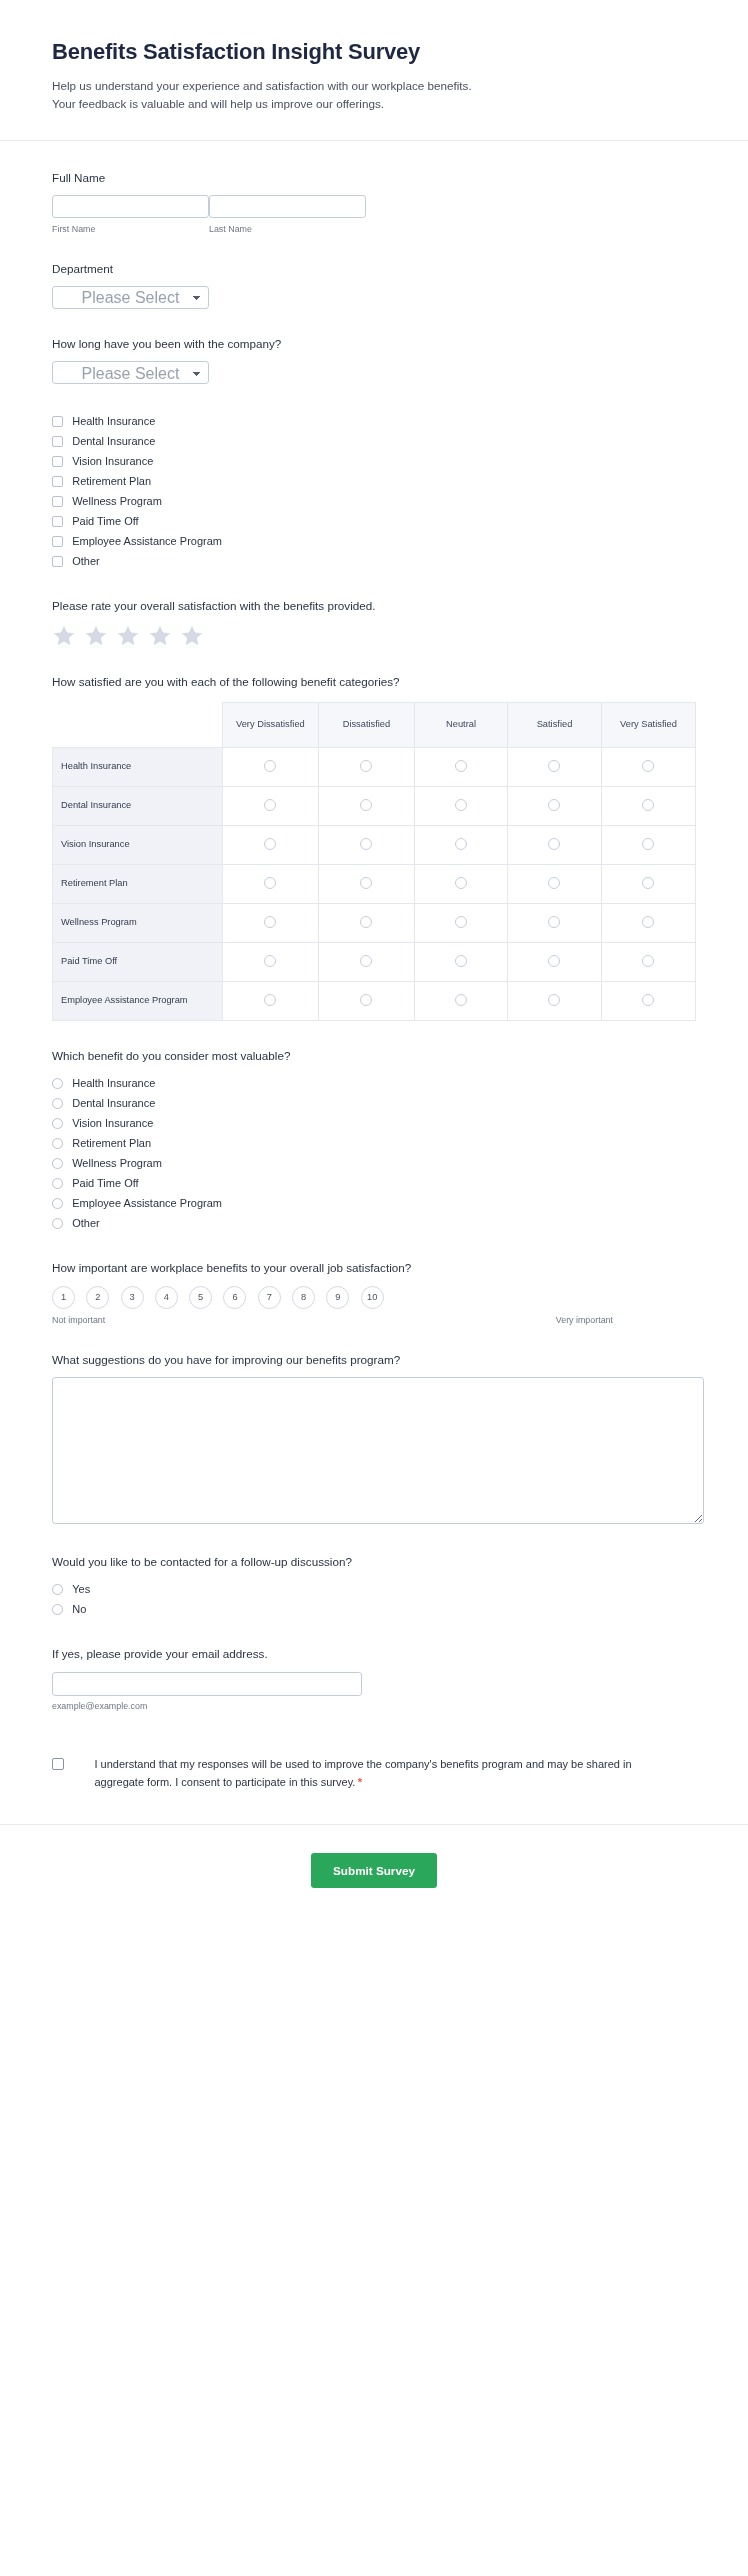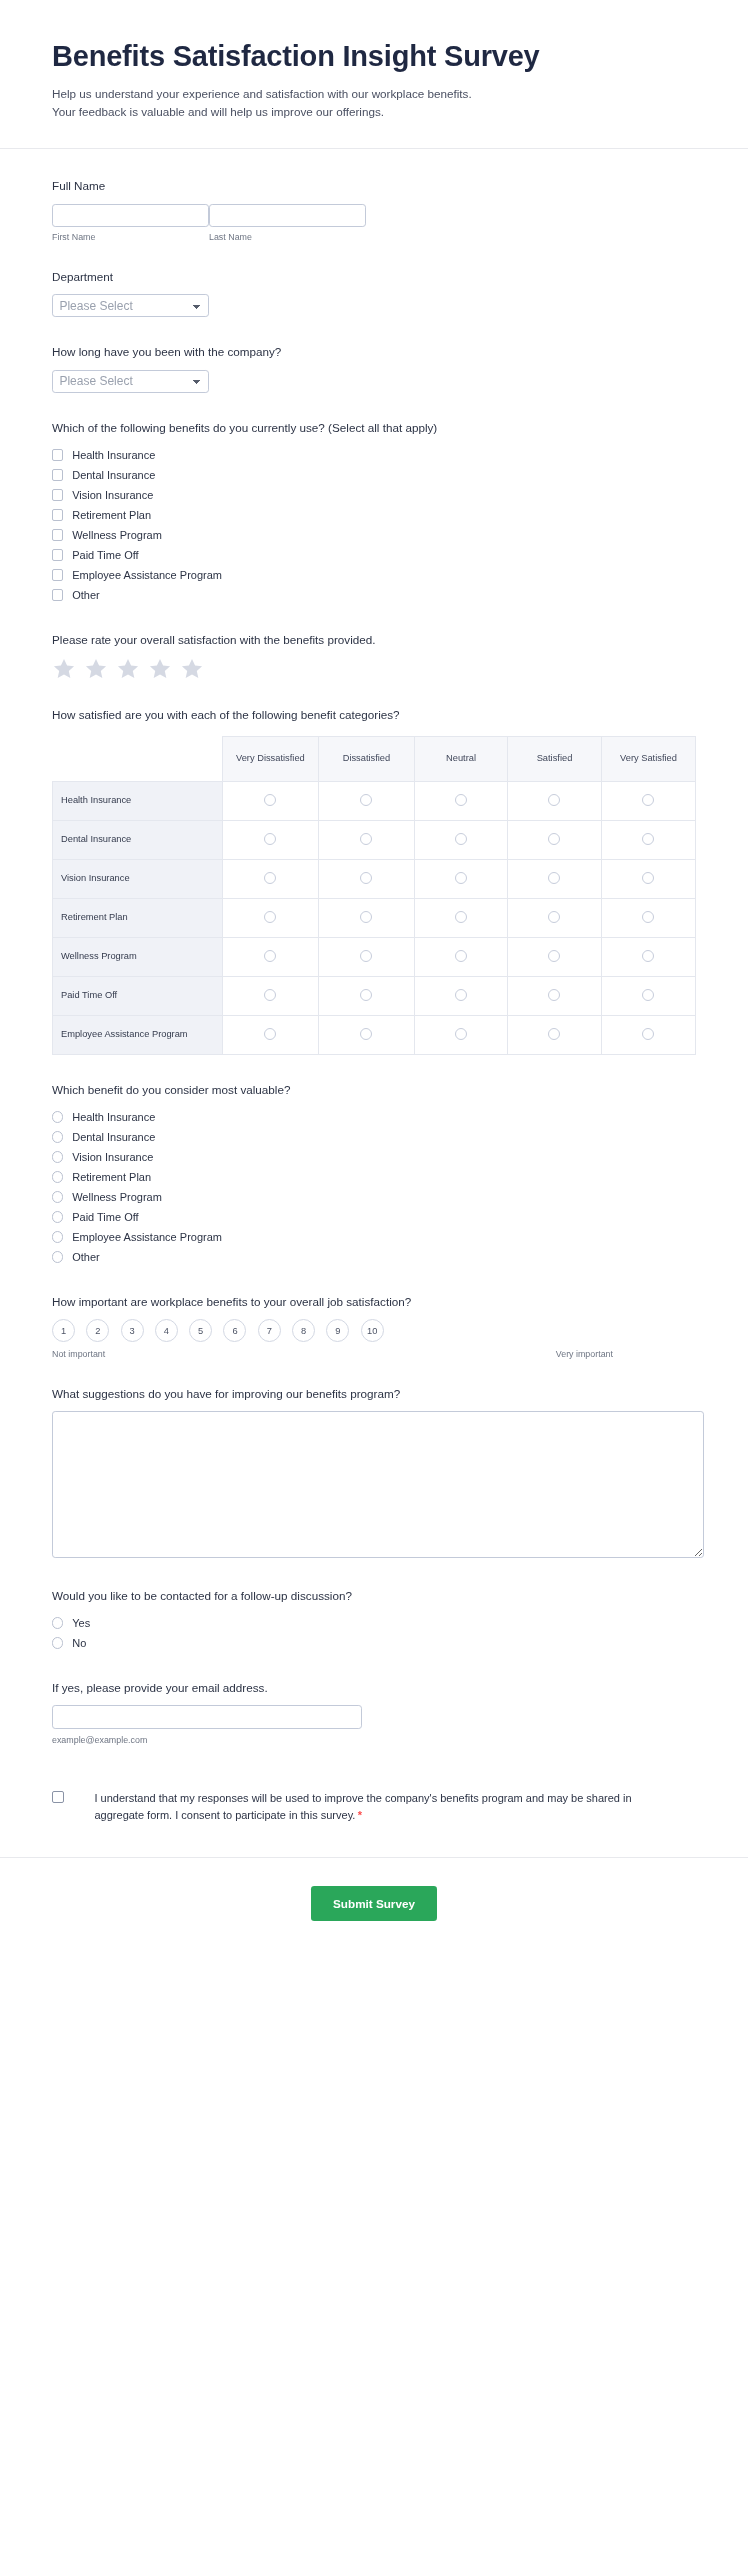--- a/index.html
+++ b/index.html
@@ -18,21 +18,21 @@
     width: 748px;
     margin: 0 auto;
     padding: 0 0 0 0;
   }
   .header {
     padding: 39px 52px 27px 52px;
     border-bottom: 0.8px solid #e8e9ed;
   }
   .header h1 {
     margin: 0 0 11.3px 0;
-    font-size: 29px;
+    font-size: 22px;
     line-height: 1.2;
     font-weight: bold;
     color: #1f2842;
     letter-spacing: -0.2px;
   }
   .header p {
     margin: 0;
     font-size: 11.7px;
     line-height: 1.55;
     color: #4a5062;
@@ -50,26 +50,27 @@
     line-height: 1.4;
   }
   .name-row {
     display: flex;
   }
   .name-col {
     width: 157px;
   }
   input[type="text"], textarea, select {
     font-family: "Liberation Sans", sans-serif;
-    font-size: 12px;
+    font-size: 16px;
     color: #2c3345;
     background: #ffffff;
     border: 0.8px solid #c3cad9;
     border-radius: 3.2px;
     outline: none;
+    text-align: center;
   }
   .name-col input {
     width: 157px;
     height: 23px;
     padding: 3.2px 6.4px;
   }
   .sub-label {
     font-size: 8.9px;
     color: #6f7684;
     margin-top: 5.6px;
@@ -299,21 +300,20 @@
     </div>
 
     <div class="q">
       <div class="q-label">How long have you been with the company?</div>
       <select>
         <option>Please Select</option>
       </select>
     </div>
 
     <div class="q">
-      <div class="q-label">Which of the following benefits do you currently use? (Select all that apply)</div>
       <div class="checkbox-list">
         <div class="opt-row">
           <span class="cb"></span>
           <span class="opt-text">Health Insurance</span>
         </div>
         <div class="opt-row">
           <span class="cb"></span>
           <span class="opt-text">Dental Insurance</span>
         </div>
         <div class="opt-row">

